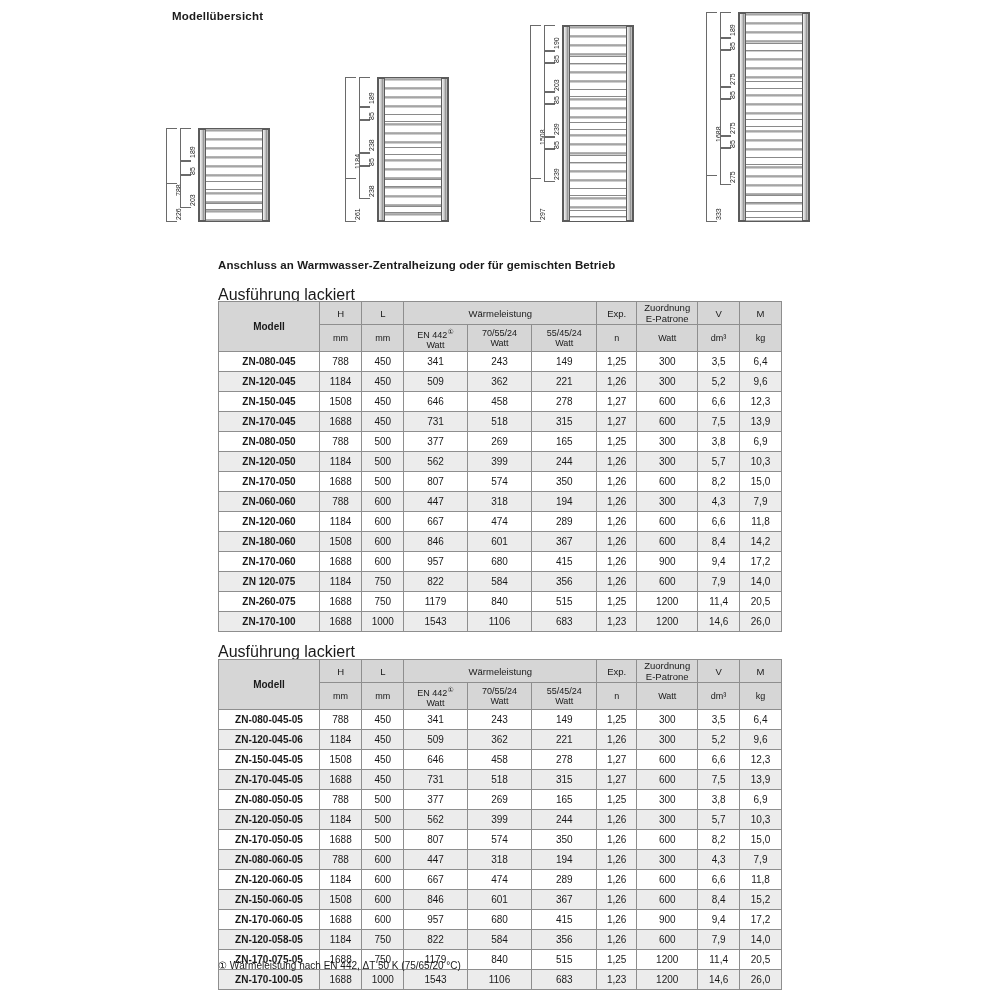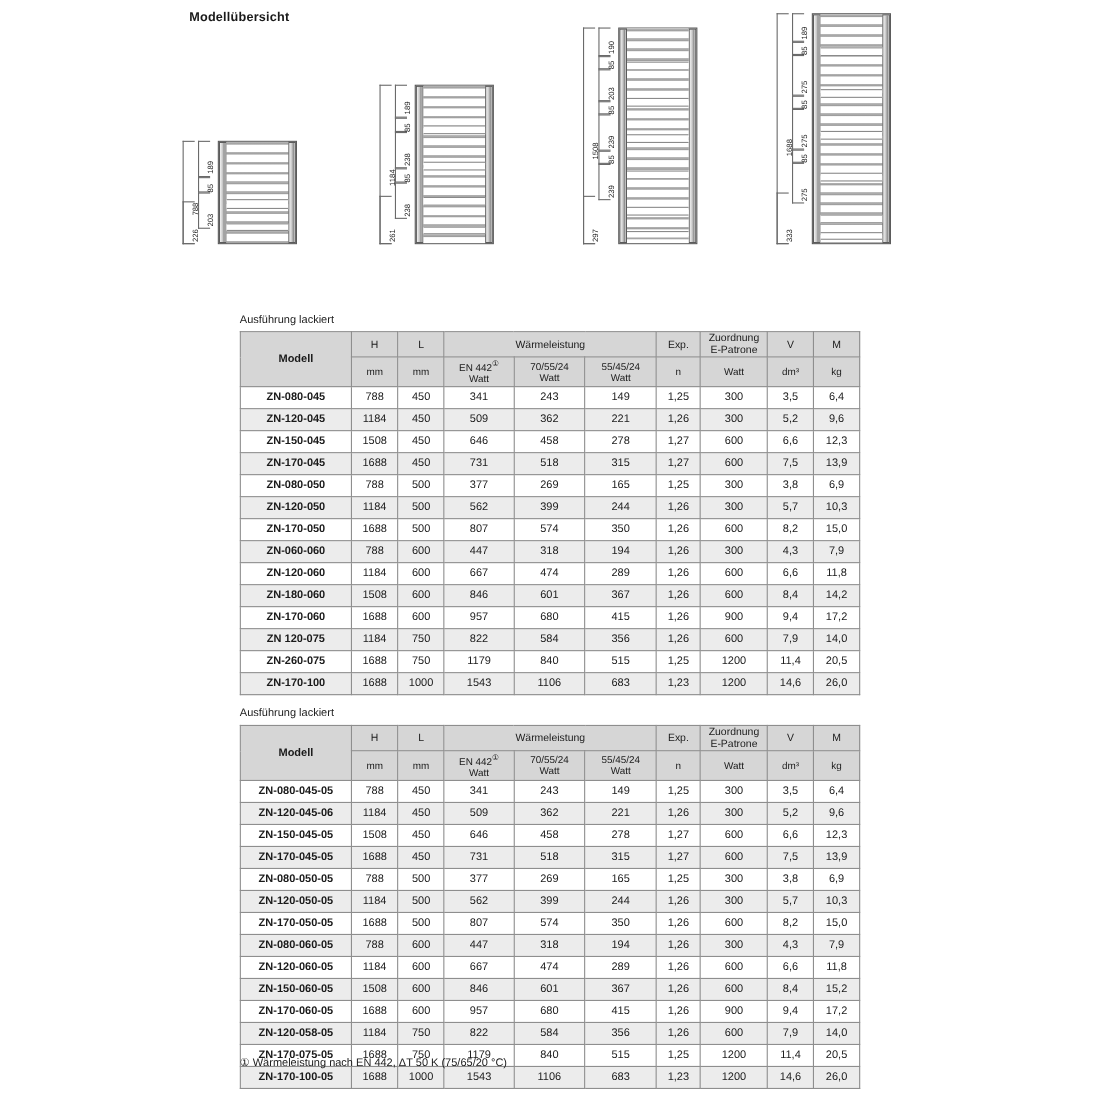--- a/index.html
+++ b/index.html
@@ -97,21 +97,21 @@
 
   
   .sec-title {
     position: absolute;
     font-size: 11.5px;
     font-weight: bold;
     letter-spacing: 0.1px;
   }
   .sec-sub {
     position: absolute;
-    font-size: 10px;
+    font-size: 16px;
   }
   .footnote {
     position: absolute;
     font-size: 10px;
   }
 
   
   table.spec {
     position: absolute;
     border-collapse: collapse;
@@ -275,20 +275,21 @@
     <div class="dimseg" style="left:14px; top:87px; height:37px;"></div>
     <div class="dimlabel" style="left:23px; top:122px;">275</div>
     <div class="dimseg" style="left:14px; top:124px; height:12px;"></div>
     <div class="dimlabel" style="left:23px; top:136px;">85</div>
     <div class="dimseg" style="left:14px; top:136px; height:37px;"></div>
     <div class="dimlabel" style="left:23px; top:171px;">275</div>
     <div class="dimseg" style="left:0; top:163px; height:47px;"></div>
     <div class="dimlabel" style="left:9px; top:208px;">333</div>
   </div>
 
+  <div class="sec-title" style="left:218px; top:259px;">Anschluss an Warmwasser-Zentralheizung oder für gemischten Betrieb</div>
   <div class="sec-sub" style="left:218px; top:286px;">Ausführung lackiert</div>
 
   <table class="spec" style="left:218px; top:301px; width:564px;">
     <thead>
       <tr>
         <th class="modell" rowspan="2" style="width:110px;">Modell</th>
         <th rowspan="1" style="width:44px; height:22px;">H</th>
         <th rowspan="1" style="width:44px;">L</th>
         <th colspan="3">Wärmeleistung</th>
         <th rowspan="1" style="width:42px;">Exp.</th>

